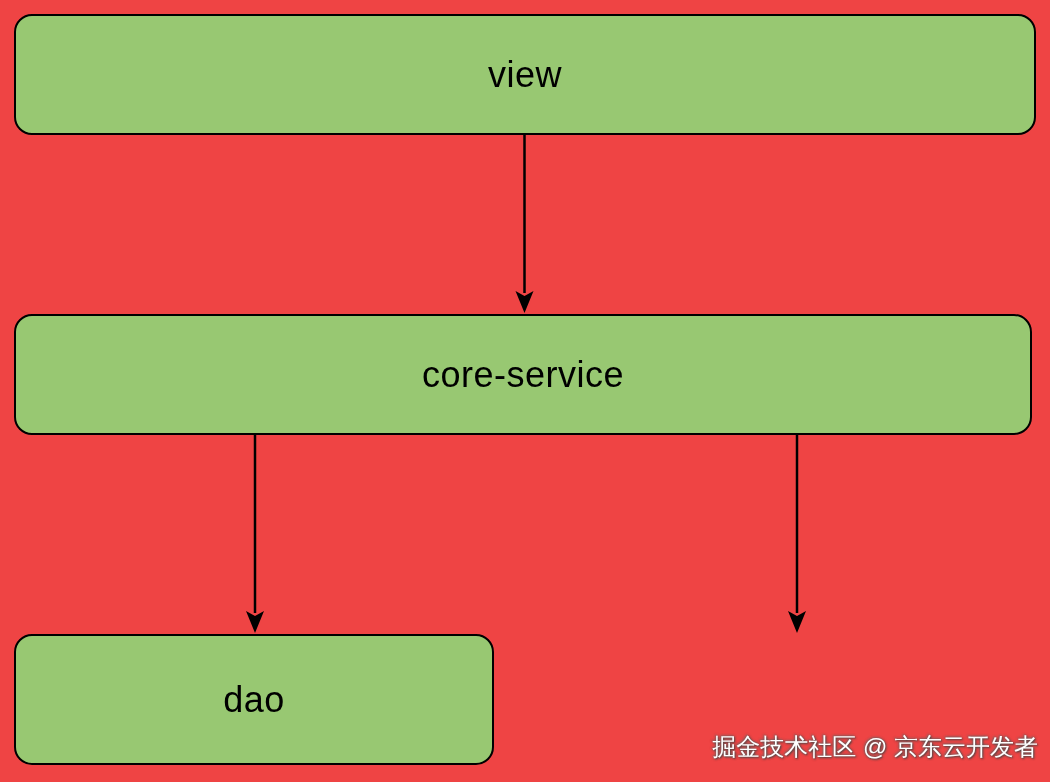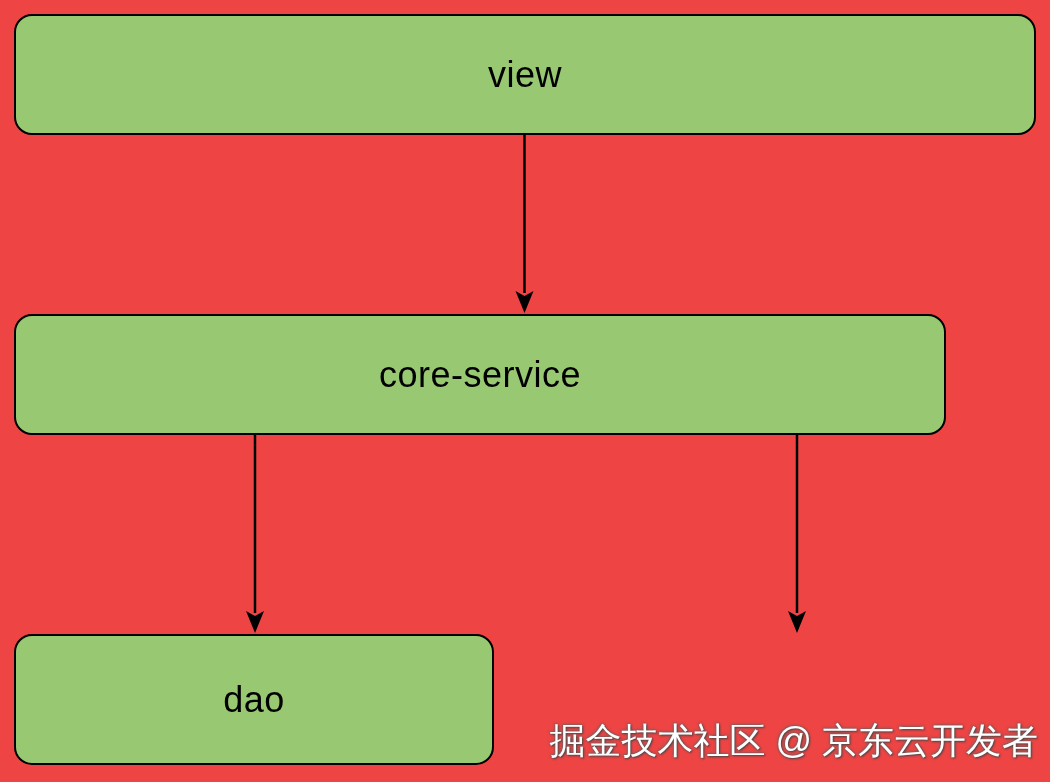--- a/index.html
+++ b/index.html
@@ -33,28 +33,28 @@
     align-items: center;
     justify-content: center;
   }
   .node-label {
     font-size: 36px;
     color: #000000;
     letter-spacing: 0.5px;
     white-space: nowrap;
   }
   .node-view         { left: 14px;  top: 14px;  width: 1022px; height: 121px; }
-  .node-core-service { left: 14px;  top: 314px; width: 932px; height: 121px; }
+  .node-core-service { left: 14px;  top: 314px; width: 1018px; height: 121px; }
   .node-dao          { left: 14px;  top: 634px; width: 480px;  height: 131px; align-items: center; }
   .node-rpc          { left: 558px; top: 634px; width: 478px;  height: 131px; }
   .watermark {
     position: absolute;
     right: 12px;
     bottom: 20px;
-    font-size: 36px;
+    font-size: 24px;
     line-height: 1.2;
     color: #ffffff;
     white-space: nowrap;
     text-shadow:
       0 0 3px rgba(90, 90, 90, 0.85),
       1px 1px 2px rgba(60, 60, 60, 0.9),
       -1px -1px 2px rgba(110, 110, 110, 0.6);
   }
 </style>
 </head>

